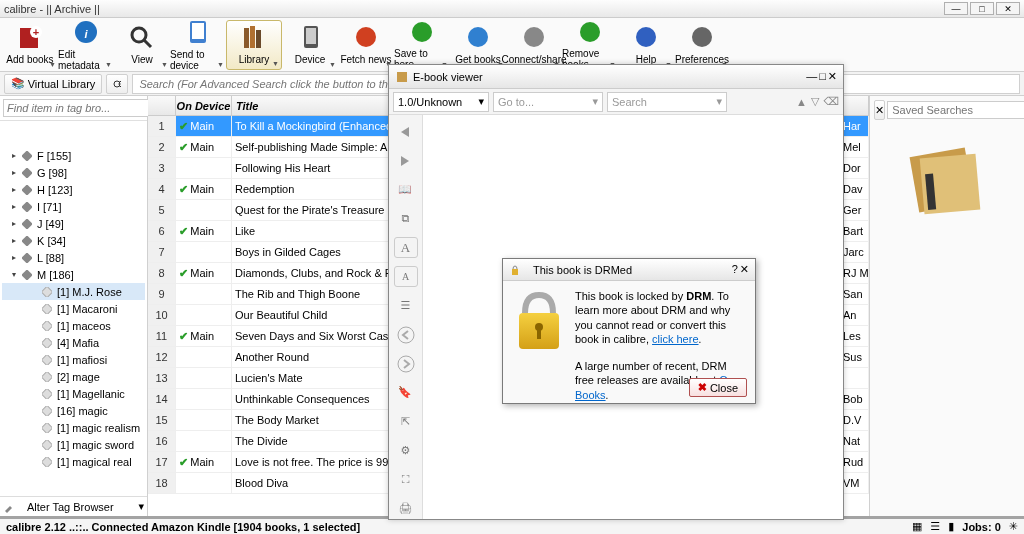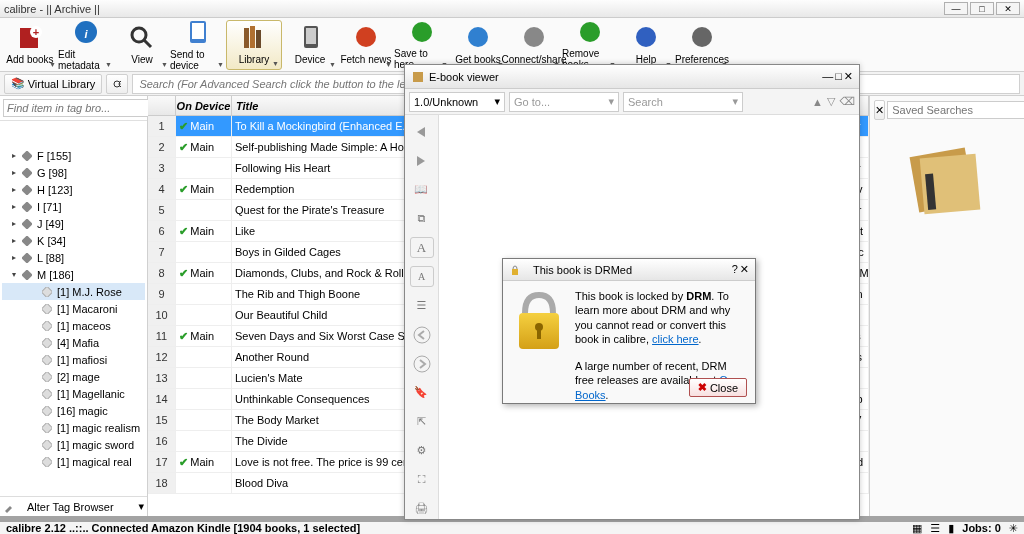--- a/index.html
+++ b/index.html
@@ -50,23 +50,23 @@
 .row .c-od { padding-left: 3px; gap: 2px; }
 .row .c-title { padding-left: 3px; }
 .row .c-auth { padding-left: 2px; }
 .chk { color: #2a9d2a; font-weight: bold; }
 
 .rightpanel { width: 155px; border-left: 1px solid #d0d0d0; background: #fafafa; padding: 4px; display: flex; flex-direction: column; align-items: center; }
 .rightbar { width: 100%; display: flex; align-items: center; gap: 2px; margin-bottom: 6px; }
 .rightbar .ss { flex: 1; border: 1px solid #ccc; background: #fff; height: 18px; padding: 0 4px; color: #888; }
 .bookthumb { width: 90px; height: 90px; margin-top: 8px; position: relative; }
 
-.statusbar { height: 18px; background: #f5f5f5; border-top: 6px solid #a3a3a3; display: flex; align-items: center; padding: 0 6px; font-size: 11px; }
-
-.viewer { position: absolute; left: 404px; top: 64px; width: 456px; height: 456px; background: #f4f4f4; border: 1px solid #888; box-shadow: 0 0 6px rgba(0,0,0,.2); }
+.statusbar { height: 18px; background: #f5f5f5; border-top: 3px solid #a3a3a3; display: flex; align-items: center; padding: 0 6px; font-size: 11px; }
+
+.viewer { position: absolute; left: 388px; top: 64px; width: 456px; height: 456px; background: #f4f4f4; border: 1px solid #888; box-shadow: 0 0 6px rgba(0,0,0,.2); }
 .viewer .vtitle { height: 24px; background: linear-gradient(#fff,#e6e6e6); display: flex; align-items: center; padding: 0 6px; border-bottom: 1px solid #ccc; }
 .viewer .vtitle .winbtns { margin-left: auto; display: flex; gap: 2px; }
 .viewer .vtool { height: 26px; background: #f4f4f4; border-bottom: 1px solid #ddd; display: flex; align-items: center; gap: 4px; padding: 0 4px; }
 .viewer .vtool .combo { height: 20px; border: 1px solid #ccc; background: #fff; padding: 0 4px; display: flex; align-items: center; }
 .viewer .vbody { display: flex; height: calc(100% - 24px - 26px); }
 .viewer .vside { width: 34px; background: #f4f4f4; border-right: 1px solid #ddd; display: flex; flex-direction: column; align-items: center; padding-top: 6px; gap: 8px; }
 .vside .vicon { width: 24px; height: 24px; display: flex; align-items: center; justify-content: center; border: 1px solid transparent; border-radius: 3px; color: #777; }
 .viewer .vcontent { flex: 1; background: #fff; }
 
 .dialog { position: absolute; left: 502px; top: 258px; width: 254px; height: 146px; background: #f9f9f9; border: 1px solid #7a7a7a; box-shadow: 2px 2px 6px rgba(0,0,0,.3); }

